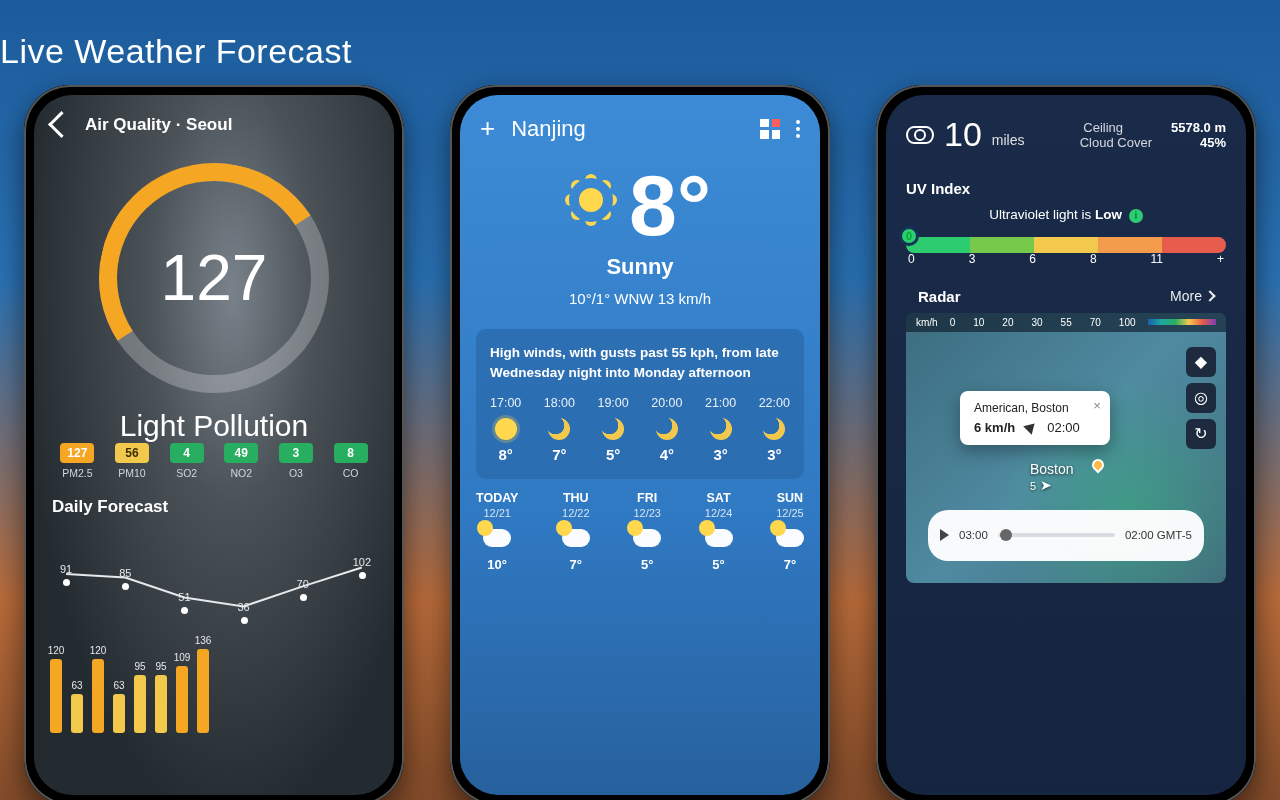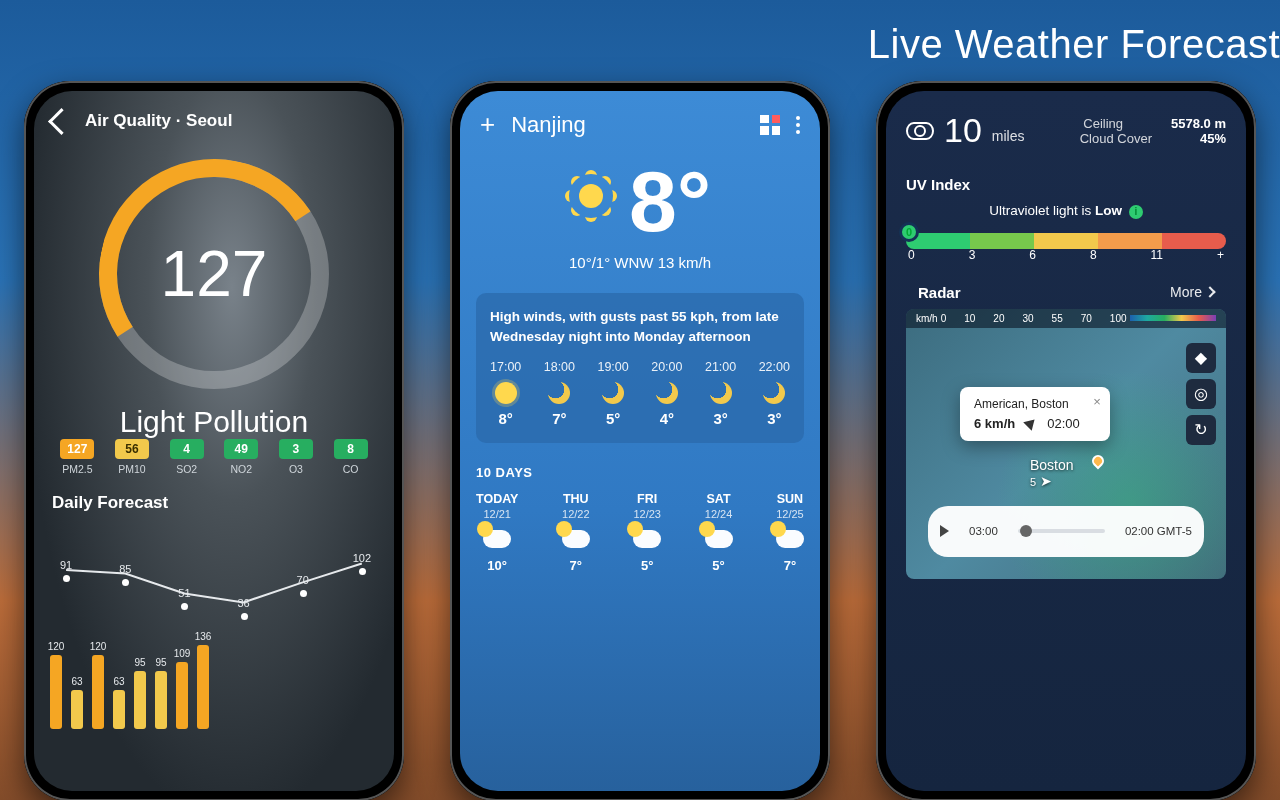--- a/index.html
+++ b/index.html
@@ -1,34 +1,34 @@
 <!DOCTYPE html>
 <html><head>
 <meta charset="utf-8">
 <style>
   * { box-sizing: border-box; margin: 0; padding: 0; }
   html, body { width: 1280px; height: 800px; overflow: hidden; font-family: -apple-system, "Helvetica Neue", Arial, sans-serif; }
   body {
     background: linear-gradient(180deg,#1c5b9b 0%,#2a72b5 35%,#bb6c3a 75%,#834c2a 100%);
   }
   .promo-title {
-    text-align: right; color: #fff; font-size: 40px; font-weight: 400;
-    letter-spacing: .5px; padding: 22px 0 14px;
+    text-align: left; color: #fff; font-size: 34px; font-weight: 400;
+    letter-spacing: .5px; padding: 32px 0 14px;
   }
   .phones { display: flex; justify-content: center; gap: 46px; padding: 0 12px; }
   .phone {
     width: 380px; height: 720px; border-radius: 46px;
     background: #000; position: relative; overflow: hidden;
     box-shadow: 0 12px 30px rgba(0,0,0,.55), inset 0 0 0 2px #555, inset 0 0 0 10px #000;
     color:#fff;
   }
   .screen { position:absolute; inset:10px; border-radius:38px; overflow:hidden; }
   
   .p1 .screen { background: radial-gradient(ellipse at 55% 28%,#79828a 0%,#4a5258 30%,#232a30 75%); }
-  .p1 .header{ display:flex; align-items:flex-end; gap:14px; padding:20px 18px 6px; font-size:17px; font-weight:600; }
+  .p1 .header{ display:flex; align-items:flex-start; gap:14px; padding:20px 18px 6px; font-size:17px; font-weight:600; }
   .arrow-left{ width:19px;height:19px;border-left:3px solid #fff;border-bottom:3px solid #fff; transform:rotate(45deg); }
   .gauge-wrap{ position:relative; width:230px; height:230px; margin:22px auto 0;}
   .gauge-track, .gauge-arc{ position:absolute; inset:0; border-radius:50%;}
   .gauge-track{ border:18px solid rgba(255,255,255,.25); border-left-color:transparent; transform:rotate(45deg);}
   .gauge-arc{ border:18px solid transparent; border-top-color:#f5a623; border-right-color:#f5a623; transform:rotate(-78deg);}
   .gauge-num{ position:absolute; inset:0; display:flex; align-items:center; justify-content:center; font-size:64px; font-weight:300;}
   .p1 .label-big{ text-align:center; font-size:30px; font-weight:500; margin-top:16px;}
   .p1 .desc{ text-align:center; font-size:12px; color:#c5cbd1; padding:10px 26px 14px; line-height:1.5;}
   .pollutants{ display:flex; justify-content:space-around; padding:0 16px;}
   .poll{ text-align:center; }
@@ -98,31 +98,31 @@
   .uv-lbls{ display:flex; justify-content:space-between; font-size:12px; margin-top:6px; padding:0 2px;}
   .uv-marker{ width:20px;height:20px;border-radius:50%;background:#2ecc71;border:3px solid #143255;
      display:flex;align-items:center;justify-content:center;font-size:11px;font-weight:700;color:#0a3; margin-top:-27px; margin-left:-7px;}
   .radar-head{ display:flex; align-items:center; justify-content:space-between; margin:22px 32px 8px;}
   .more{ font-size:14px; opacity:.9; display:flex; align-items:center; gap:4px;}
   .chev{ width:8px;height:8px;border-right:2px solid #fff;border-top:2px solid #fff;transform:rotate(45deg);}
   .map-box{ margin:0 20px; height:270px; border-radius:8px; position:relative; overflow:hidden;
      background:
        radial-gradient(circle at 70% 72%,rgba(46,204,113,.35),transparent 45%),
        linear-gradient(135deg,#3c6c7f 0%,#4f8aa1 50%,#426c7c 100%);}
-  .legend{ position:absolute; left:0; right:0; top:0; background:rgba(10,20,35,.6); padding:4px 10px; font-size:10px; display:flex; gap:3px; align-items:center;}
+  .legend{ position:absolute; left:0; right:0; top:0; background:rgba(10,20,35,.6); padding:4px 10px; font-size:10px; display:flex; gap:12px; align-items:center;}
   .legend .grad{ flex:1; height:6px; background:linear-gradient(90deg,#1c5fae,#1ea9a0,#27ae60,#f2c94c,#e75c4c,#7b3fb5);}
   .map-btn{ position:absolute; right:10px; width:30px;height:30px; background:#1e2b3f; border-radius:6px; display:flex;align-items:center;justify-content:center;}
   .pin-card{ position:absolute; left:54px; top:78px; background:#fff; color:#222; border-radius:8px; padding:10px 30px 10px 14px; font-size:13px; box-shadow:0 6px 18px rgba(0,0,0,.35);}
   .pin-card .close-x{ position:absolute; right:9px; top:7px; color:#888; font-size:13px;}
   .pin-card .place{ font-weight:500; font-size:12px;}
   .pin-card .row2{ margin-top:5px; display:flex; align-items:center; gap:10px;}
   .arrow-ne{ width:0;height:0;border-left:6px solid transparent;border-right:6px solid transparent;border-bottom:10px solid #333; transform:rotate(45deg);}
   .boston-lbl{ position:absolute; left:124px; top:148px; color:#fff; font-size:14px; text-shadow:0 1px 3px rgba(0,0,0,.7);}
   .boston-pin{ position:absolute; left:186px; top:146px; width:12px;height:12px; background:#ffb84d; border-radius:50% 50% 50% 0; transform:rotate(-45deg); border:2px solid #fff;}
-  .player{ position:absolute; left:22px; right:22px; bottom:22px; background:rgba(255,255,255,.96); color:#333; border-radius:20px; height:51px; display:flex; align-items:center; padding:0 12px; gap:20px; font-size:11.5px;}
+  .player{ position:absolute; left:22px; right:22px; bottom:22px; background:rgba(255,255,255,.96); color:#333; border-radius:20px; height:51px; display:flex; align-items:center; padding:0 12px; gap:10px; font-size:11.5px;}
   .play{ width:0;height:0;border-top:6px solid transparent;border-bottom:6px solid transparent;border-left:9px solid #444;}
   .player .track{ flex:1; height:4px; background:#d9dde2; border-radius:3px; position:relative;}
   .player .handle{ position:absolute; left:2%; top:-4px; width:12px;height:12px;border-radius:50%;background:#666;}
 
   svg.line-chart{position:absolute;inset:0;}
 </style>
 </head>
 <body>
 
 <div class="promo-title">Live Weather Forecast</div>
@@ -241,20 +241,21 @@
             <i></i>
             <i></i>
             <i></i>
           </div>
       </div>
       <div class="current">
         <div class="temp-row">
           <div class="sun-icon"></div>
           <div class="temp-big">8°</div>
         </div>
+        <div class="cond">Sunny</div>
         <div class="sub">10°/1°  WNW 13 km/h</div>
       </div>
       <div class="card">
         <div class="alert-text">High winds, with gusts past 55 kph, from late Wednesday night into Monday afternoon</div>
         <div class="hour-row" id="hour-row">
             <div class="hcol">
        <div class="h-time">17:00</div>
        <div class="sun-s"></div>
        <div class="h-temp">8°</div>
      </div>
@@ -278,21 +279,20 @@
        <div class="moon"></div>
        <div class="h-temp">3°</div>
      </div>
             <div class="hcol">
        <div class="h-time">22:00</div>
        <div class="moon"></div>
        <div class="h-temp">3°</div>
      </div>
           </div>
       </div>
-      <div class="tag-10">10 DAYS</div>
       <div class="days" id="day-row">
           <div class="dcol">
        <div class="d-name">TODAY</div>
        <div class="d-date">12/21</div>
        <div class="cloud"></div>
        <div class="d-hi">10°</div>
      </div>
           <div class="dcol">
        <div class="d-name">THU</div>
        <div class="d-date">12/22</div>

